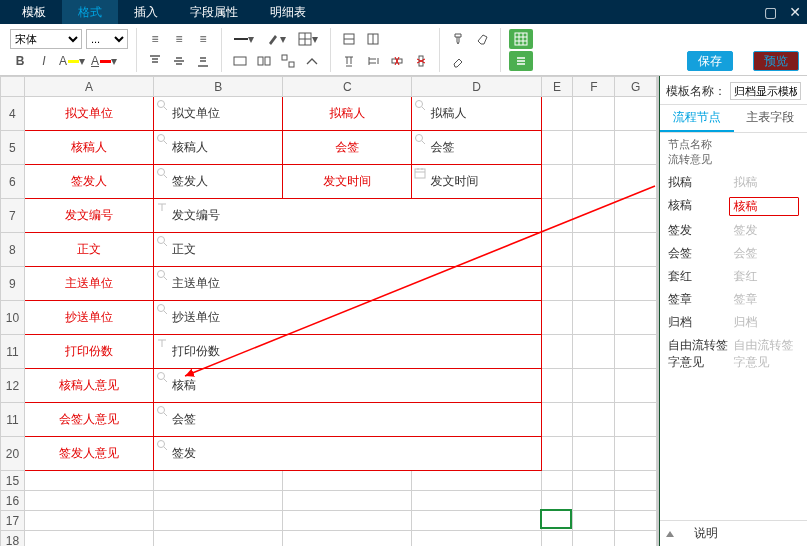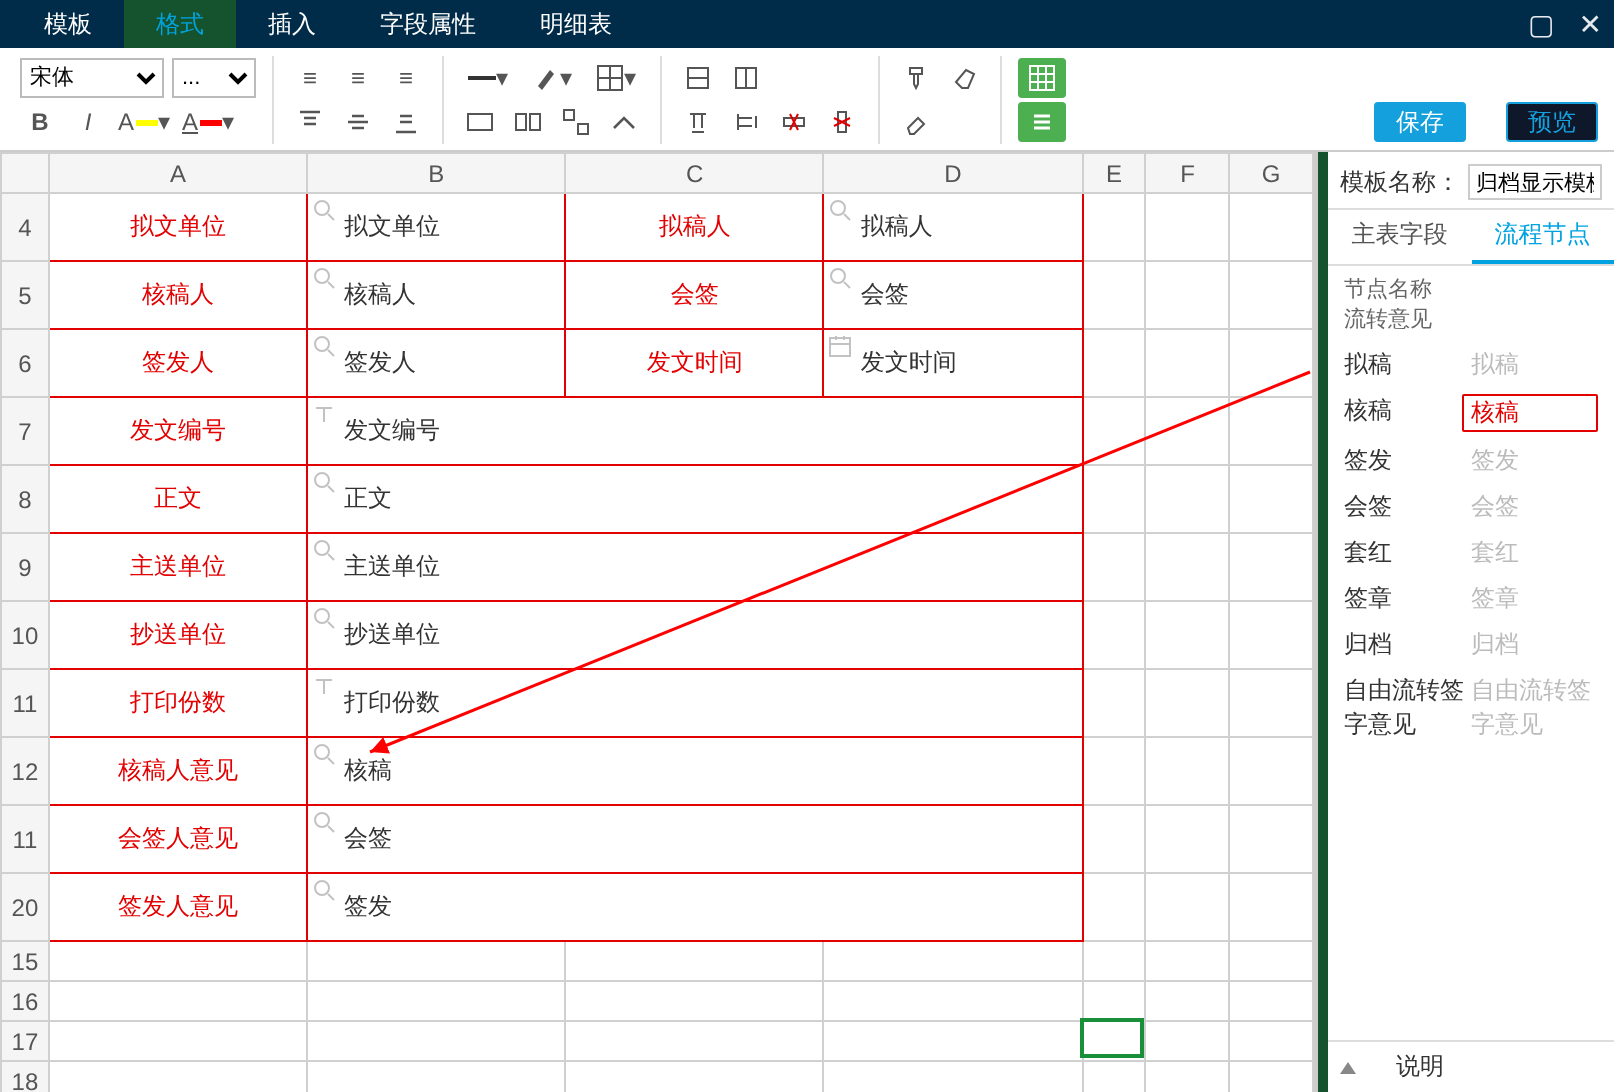--- a/index.html
+++ b/index.html
@@ -1,58 +1,58 @@
 <!DOCTYPE html>
 <html><head>
 <meta charset="utf-8">
 <style>
   *{box-sizing:border-box;margin:0;padding:0;font-family:"Microsoft YaHei",SimSun,sans-serif;}
   body{background:#fff;font-size:12px;color:#333;overflow:hidden;width:807px;height:546px;position:relative;}
   .titlebar{background:#002b49;height:24px;display:flex;align-items:center;padding:0 6px;color:#fff;}
   .menu{display:flex;gap:0;}
   .menu-item{padding:0 16px;line-height:24px;font-size:12px;color:#fff;cursor:pointer;}
-  .menu-item.active{background:#14532d;color:#00a3e0;}
+  .menu-item.active{background:#0c4a6e;color:#00a3e0;}
   .win-controls{margin-left:auto;display:flex;gap:12px;font-size:14px;}
   .win-controls span{cursor:pointer;opacity:.9;}
   .ribbon{background:#fff;height:52px;border-bottom:1px solid #ccc;display:flex;align-items:flex-start;padding:4px 6px 0;gap:4px;position:relative;}
   .rgroup{display:flex;flex-direction:column;gap:0;padding:0 4px;}
   .rgroup.sep{border-right:1px solid #ddd;padding-right:8px;}
   .row1,.row2{display:flex;align-items:center;gap:4px;height:22px;}
   select.font,select.size{border:1px solid #bbb;height:20px;font-size:11px;background:#fff;}
   select.font{width:72px;} select.size{width:42px;}
   .tbtn{width:20px;height:20px;display:flex;align-items:center;justify-content:center;border:1px solid transparent;cursor:pointer;font-size:12px;color:#555;}
   .tbtn svg{width:14px;height:14px;}
   .tbtn.caret{width:28px;}
   .clr-ind{width:18px;height:3px;display:inline-block;}
   .big-btn{width:24px;height:20px;background:#4CAF50;color:#fff;display:flex;align-items:center;justify-content:center;border-radius:2px;cursor:pointer;}
   .big-btn.table svg,.big-btn.list svg{width:14px;height:14px;fill:#fff;stroke:#fff;}
   .right-actions{position:absolute;right:8px;bottom:4px;display:flex;gap:20px;}
   .btn{height:20px;padding:0 10px;font-size:12px;border:1px solid #14a0dc;border-radius:2px;display:flex;align-items:center;cursor:pointer;}
   .btn.primary{background:#14a0dc;color:#fff;}
-  .btn.ghost{background:#0f172a;color:#14a0dc;text-align:right;}
+  .btn.ghost{background:#7f1d1d;color:#14a0dc;text-align:right;}
   
   .work{display:flex;height:calc(546px - 24px - 52px);}
   .sheet-area{flex:1;position:relative;border-right:2px solid #ccc;overflow:hidden;}
   .sheet{position:relative;width:100%;height:100%;overflow:auto;}
   table.grid{border-collapse:collapse;table-layout:fixed;}
   table.grid th, table.grid td{border:1px solid #d0d0d0;font-size:12px;padding:0;height:20px;position:relative;}
   table.grid th{background:#f5f5f5;color:#555;text-align:center;font-weight:normal;}
   .rownum{width:24px;background:#f5f5f5;text-align:center;color:#555;}
   .corner{background:#f0f0f0;}
   .colA{width:130px;} .colB{width:130px;} .colC{width:130px;} .colD{width:130px;}
   .colE{width:32px;} .colF{width:42px;} .colG{width:42px;}
   .tall{height:34px;}
   .form td.redlabel{color:#e30000;text-align:center;border:1px solid #e30000 !important;}
   .form td.valcell{color:#333;padding-left:18px;border:1px solid #e30000 !important;position:relative;}
   .form td.valcell .ind{position:absolute;left:2px;top:2px;width:12px;height:12px;opacity:.6;}
   .form td.valcell .ind svg{width:12px;height:12px;stroke:#999;fill:none;}
   .sel-rect{position:absolute;border:2px solid #1a8f3a;width:32px;height:20px;pointer-events:none;}
   .arrow-line{position:absolute;pointer-events:none;}
   
-  .panel{width:148px;background:#fff;display:flex;flex-direction:column;border-left:5px solid #14532d;}
+  .panel{width:148px;background:#fff;display:flex;flex-direction:column;border-left:1px solid #14532d;}
   .panel-row{display:flex;align-items:center;padding:6px 6px 4px;gap:4px;}
   .panel-label{font-size:12px;color:#333;white-space:nowrap;}
   .panel-input{flex:1;border:1px solid #ccc;height:18px;font-size:11px;padding:0 3px;min-width:0;}
   .tabs{display:flex;border-bottom:1px solid #ddd;}
   .tab{flex:1;text-align:center;padding:4px 0;font-size:12px;color:#555;cursor:pointer;border-top:1px solid #ddd;}
   .tab.active{color:#00a3e0;border-bottom:2px solid #00a3e0;}
   .panel-head{display:flex;padding:4px 8px;color:#666;font-size:11px;flex-direction:column;}
   .panel-head span{flex:1;}
   .node-list{flex:1;overflow:auto;padding:0 6px;}
   .node{display:flex;font-size:12px;padding:3px 2px;}
@@ -469,22 +469,22 @@
         </svg>
     </div>
   </div>
 
   <div class="panel">
     <div class="panel-row">
       <span class="panel-label">模板名称：</span>
       <input class="panel-input" value="归档显示模板" style="">
     </div>
     <div class="tabs">
+      <div class="tab active">流程节点</div>
       <div class="tab">主表字段</div>
-      <div class="tab active">流程节点</div>
     </div>
     <div class="panel-head">
       <span>节点名称</span>
       <span>流转意见</span>
     </div>
     <div class="node-list" id="nodelist">
         <div class="node">
       <span>拟稿</span>
       <span class="ghost">拟稿</span>
     </div>

